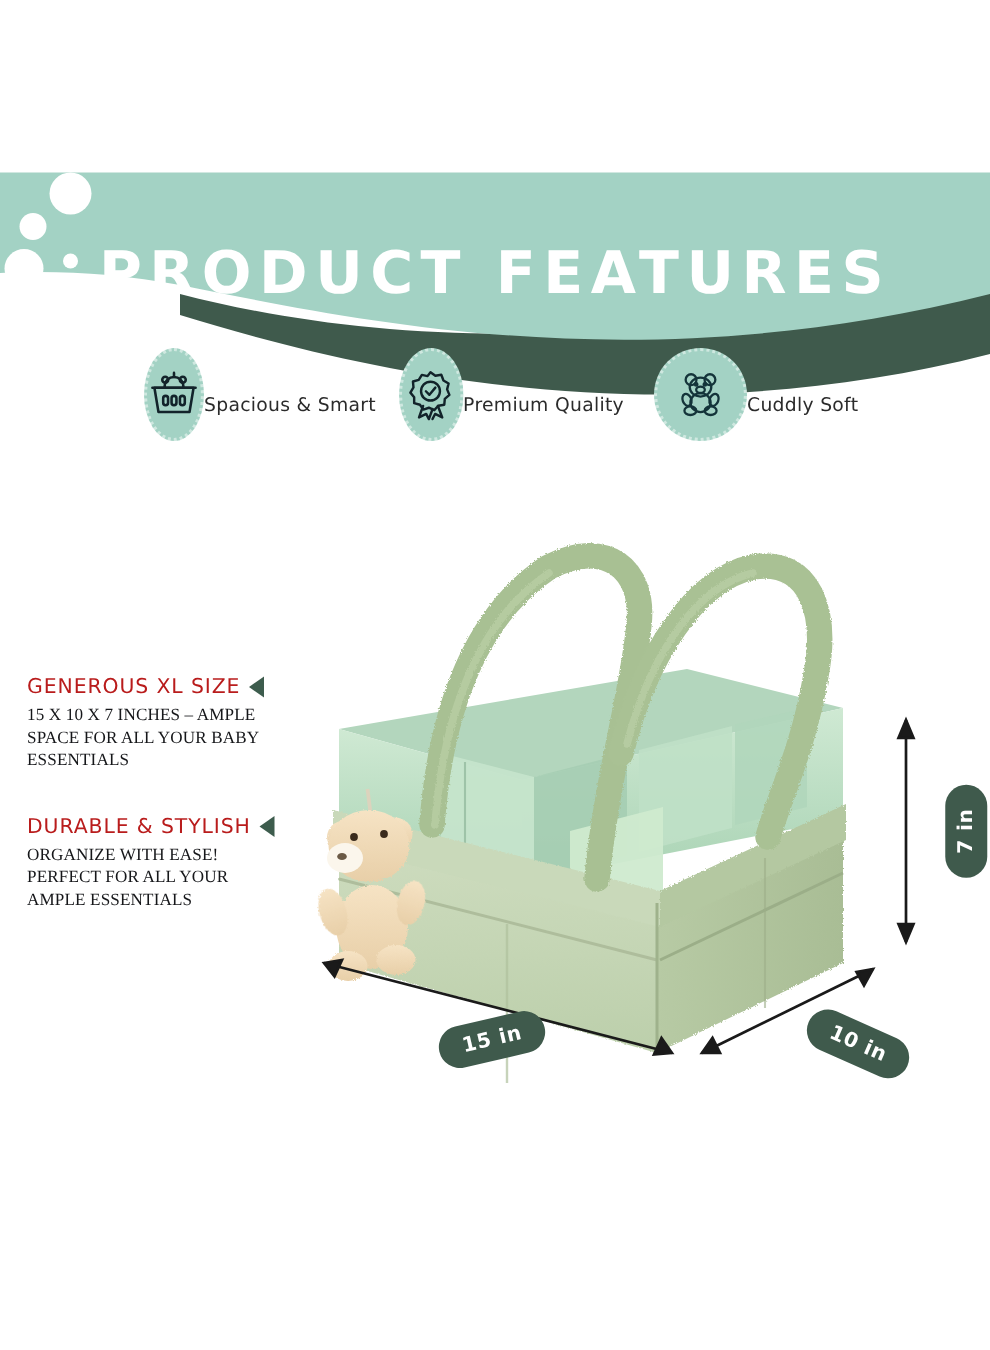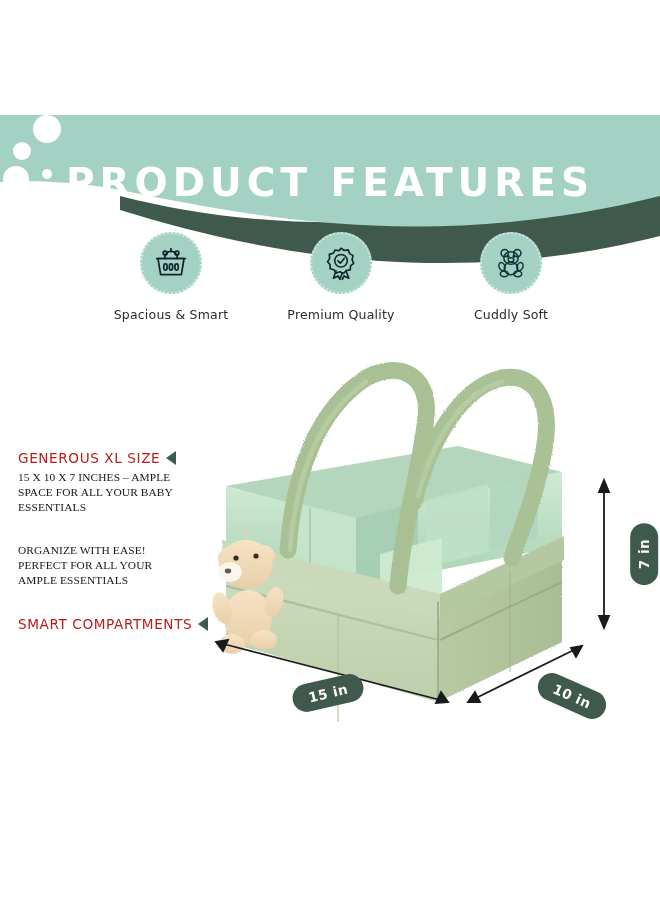--- a/index.html
+++ b/index.html
@@ -47,21 +47,21 @@
     position: absolute;
     left: 96px;
     top: 232px;
     width: 490px;
     display: flex;
     justify-content: space-between;
   }
   .icon-item {
     width: 150px;
     display: flex;
-    flex-direction: column;
+    flex-direction: row;
     align-items: center;
   }
   .icon-badge {
     width: 62px;
     height: 62px;
     border-radius: 50%;
     background: #a3d2c4;
     border: 2px dotted #cfe8e0;
     display: flex;
     align-items: center;
@@ -224,28 +224,28 @@
 
   <div class="feature-block">
     <div class="feature-head-row">
       <span class="feature-head">GENEROUS XL SIZE</span>
       <span class="feature-arrow"></span>
     </div>
     <div class="feature-body">15 X 10 X 7 INCHES – AMPLE SPACE FOR ALL YOUR BABY ESSENTIALS</div>
   </div>
 
   <div class="feature-block">
+    <div class="feature-head-row">
+      <span class="feature-head">DURABLE &amp; STYLISH</span>
+      <span class="feature-arrow"></span>
+    </div>
     <div class="feature-body">ORGANIZE WITH EASE! PERFECT FOR ALL YOUR AMPLE ESSENTIALS</div>
   </div>
 
   <div class="feature-block">
-    <div class="feature-head-row">
-      <span class="feature-head">SMART COMPARTMENTS</span>
-      <span class="feature-arrow"></span>
-    </div>
   </div>
 
 </div>
 
 <div class="product-area">
   <svg width="440" height="420" viewBox="0 0 440 420">
     <defs>
       <linearGradient id="frontFace" x1="0" y1="0" x2="0" y2="1">
         <stop offset="0%" stop-color="#cfddc0"></stop>
         <stop offset="100%" stop-color="#bccfab"></stop>

